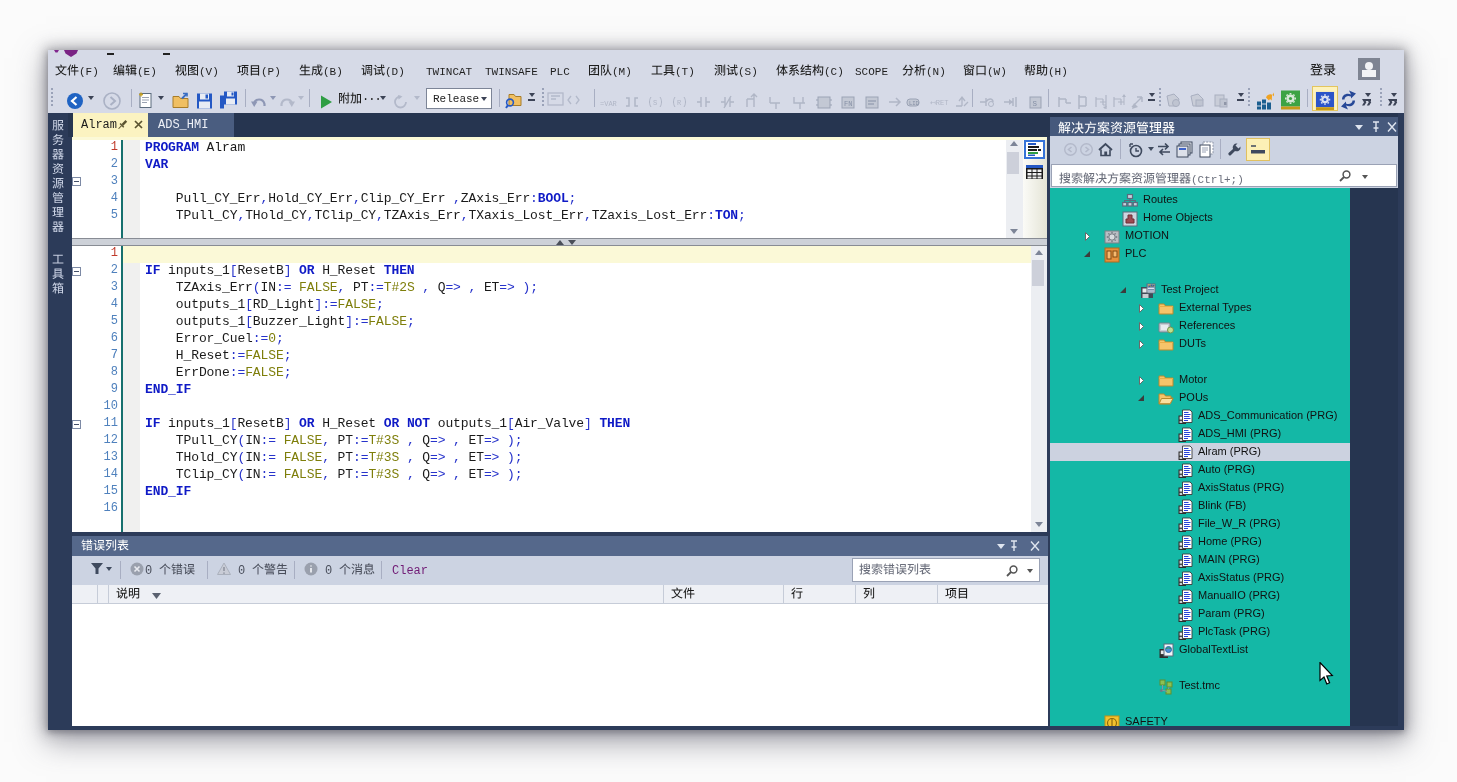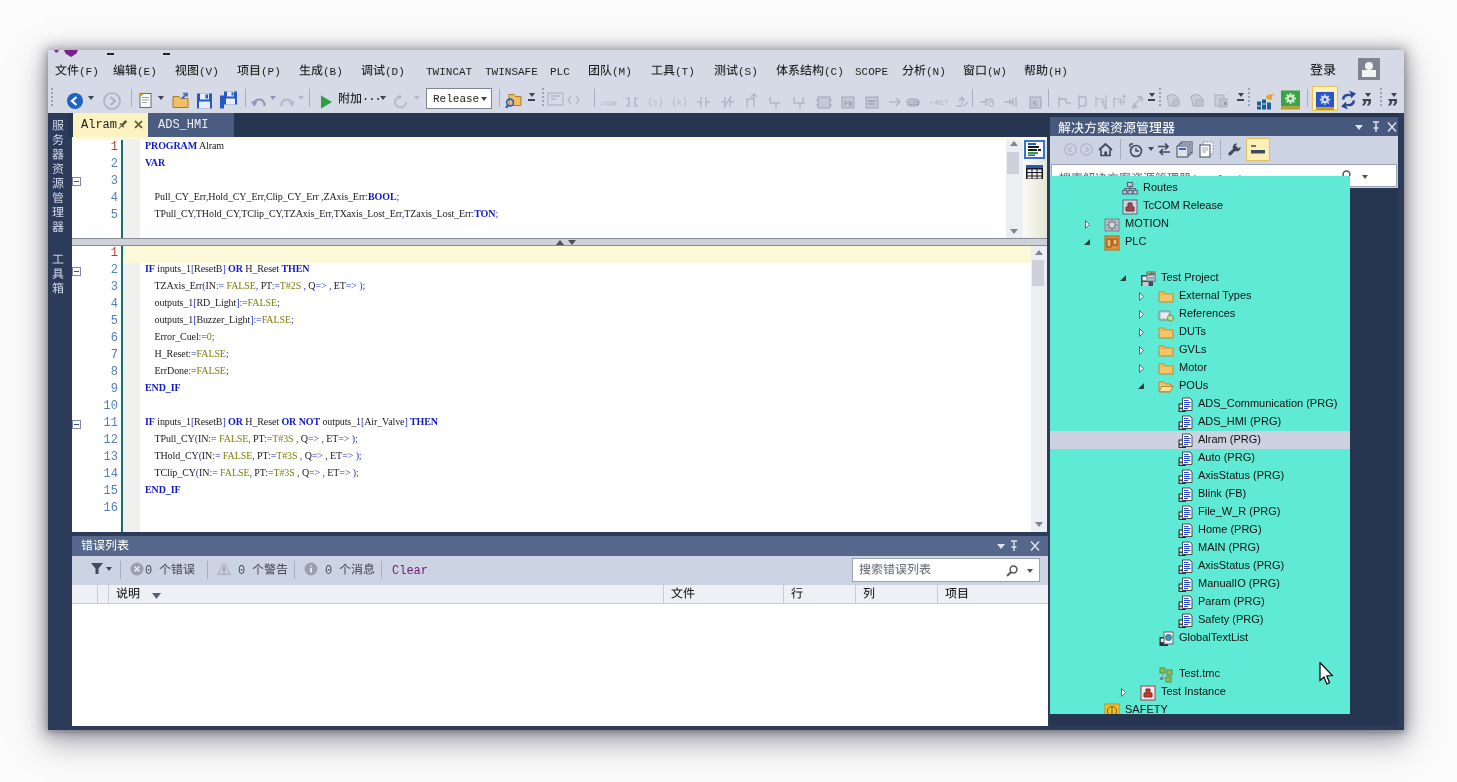--- a/index.html
+++ b/index.html
@@ -22,40 +22,40 @@
 #lstrip{position:absolute;left:0;top:63px;width:20px;height:613px;background:#2c3b59;color:#c8d0e2}
 
 #tabwell{position:absolute;left:20px;top:63px;width:982px;height:24px;background:#263550}
 .tab1{position:absolute;left:5px;top:0;width:75px;height:24px;background:#fbf3c1;color:#1c1c1c;font-family:"Liberation Mono",monospace;font-size:12px;line-height:24px;padding-left:8px}
 .tab2{position:absolute;left:80px;top:0;width:86px;height:24px;background:#4a5d80;color:#eef1f8;font-family:"Liberation Mono",monospace;font-size:12px;line-height:24px;padding-left:10px}
 #decl{position:absolute;left:24px;top:87px;width:934px;height:101px;background:#fff}
 #declsb{position:absolute;left:958px;top:87px;width:17px;height:101px;background:#eceef2}#decltg{position:absolute;left:975px;top:87px;width:24px;height:101px;background:linear-gradient(90deg,#fbfbf7,#e4e4d6)}
 #splitter{position:absolute;left:24px;top:188px;width:975px;height:8px;background:#cdd1d8;border-top:1px solid #888c94;border-bottom:1px solid #888c94}
 #body{position:absolute;left:24px;top:196px;width:959px;height:286px;background:#fff}
 #bodysb{position:absolute;left:983px;top:196px;width:16px;height:286px;background:#eceef2}
-.ed{font-family:Liberation Serif, serif;font-size:10px;letter-spacing:-0.1px;white-space:pre;color:#1a1a1a}
+.ed{font-family:Liberation Mono, monospace;font-size:13px;letter-spacing:-0.1px;white-space:pre;color:#1a1a1a}
 .ln{position:absolute;width:40px;text-align:right;color:#4f81bd;font-family:"Liberation Mono",monospace;font-size:12px}
 .lnc{color:#c03a2b}
 .gut{position:absolute;left:0;top:0;width:49px;height:100%;background:#fff}
 .tealline{position:absolute;left:49px;top:0;width:2px;height:100%;background:#17706e}
 .foldstrip{position:absolute;left:51px;top:0;width:17px;height:100%;background:#f0f0ef}
 .kw{font-weight:bold;color:#0f1ac6}
 .pu{color:#2733cb}
 .ct{color:#7e7e0a}
 .fold{position:absolute;left:0;width:9px;height:9px;background:#fff;border:1px solid #7d8aa5}
 .fold:before{content:"";position:absolute;left:1px;top:3px;width:5px;height:1px;background:#44506a}
 
 #elist{position:absolute;left:24px;top:486px;width:976px;height:190px;background:#fff}
 .ptitle{position:absolute;left:0;top:0;width:100%;height:20px;color:#fff}
 
 #rpanel{position:absolute;left:1002px;top:63px;width:348px;height:613px;background:#263550}
 #setitle{position:absolute;left:0;top:4px;width:348px;height:19px;background:#46597c;color:#fff}
 #setb{position:absolute;left:0;top:23px;width:348px;height:27px;background:#ccd3e2}
 #sesearch{position:absolute;left:0;top:50px;width:348px;height:25px;background:#ccd3e2}
-#tree{position:absolute;left:0;top:63px;width:300px;height:538px;background:#5eead4;overflow:hidden}
+#tree{position:absolute;left:0;top:75px;width:300px;height:538px;background:#14b8a6;overflow:hidden}
 .trow{position:absolute;left:0;width:334px;height:18px;font-family:"Liberation Sans",sans-serif;font-size:11px;color:#111;white-space:nowrap}
 .tlab{position:absolute;top:2px}
 .arr-c{position:absolute;top:4.5px;width:5px;height:9px}
 .arr-e{position:absolute;top:6px;width:0;height:0;border-left:6px solid transparent;border-bottom:6px solid #3c3c3c;}
 .ticon{position:absolute;top:1px;width:16px;height:16px}
 #treesb{position:absolute;left:334px;top:0px;width:14px;height:538px;background:#f0f1f4}
 .sbthumb{position:absolute;left:1px;width:12px;background:#cdd0da}
 .sbarr{width:0;height:0;position:absolute}
 
 .sau{border-left:4px solid transparent;border-right:4px solid transparent;border-bottom:5px solid #7d8597}
@@ -706,21 +706,21 @@
           </span>
           <span class="tlab" style="left:93px">Routes</span>
         </div>
     <div class="trow" style="top:21px;">
           <span style="left:72px;position:absolute;top:1px;width:16px;height:16px">
             <svg class="ticon" viewBox="0 0 16 16">
               <rect x="1" y="1" width="14" height="14" fill="#ccd4de" stroke="#5a6a7d"></rect>
               <path d="M4 12 L4 8 L6 8 L6 4 L10 4 L10 8 L12 8 L12 12 Z" fill="#9b4a52" stroke="#6e2e34"></path>
             </svg>
           </span>
-          <span class="tlab" style="left:93px">TcCOM Release</span>
+          <span class="tlab" style="left:93px">Home Objects</span>
         </div>
     <div class="trow" style="top:39px;text-decoration:underline;">
           <svg class="arr-c" style="left:35px" viewBox="0 0 5 9">
             <path d="M0.5 0.5 L4.5 4.5 L0.5 8.5 Z" fill="#fff" stroke="#6a6a6a"></path>
           </svg>
           <span style="left:54px;position:absolute;top:1px;width:16px;height:16px">
             <svg class="ticon" viewBox="0 0 16 16">
               <rect x="1" y="2" width="14" height="12" fill="#b9bec4" stroke="#7a8087"></rect>
               <circle cx="8" cy="8" r="3.2" fill="#d8dcdf" stroke="#6f767e"></circle>
               <g stroke="#6f767e" stroke-width="1.3">&nbsp;<path d="M8 4.2 L8 2.8 M8 11.8 L8 13.2 M4.2 8 L2.8 8 M11.8 8 L13.2 8 M5.4 5.4 L4.4 4.4 M10.6 10.6 L11.6 11.6 M10.6 5.4 L11.6 4.4 M5.4 10.6 L4.4 11.6"></path></g>
@@ -784,32 +784,20 @@
             <path d="M0.5 0.5 L4.5 4.5 L0.5 8.5 Z" fill="#fff" stroke="#6a6a6a"></path>
           </svg>
           <span style="left:108px;position:absolute;top:1px;width:16px;height:16px">
             <svg class="ticon" viewBox="0 0 16 16">
               <path d="M1 3 L6 3 L7.5 5 L15 5 L15 13 L1 13 Z" fill="#f5c46a" stroke="#b78a2e"></path>
               <path d="M1 5.5 L15 5.5" stroke="#e8ae47"></path>
             </svg>
           </span>
           <span class="tlab" style="left:129px">DUTs</span>
         </div>
-    <div class="trow" style="top:165px;">
-          <svg class="arr-c" style="left:89px" viewBox="0 0 5 9">
-            <path d="M0.5 0.5 L4.5 4.5 L0.5 8.5 Z" fill="#fff" stroke="#6a6a6a"></path>
-          </svg>
-          <span style="left:108px;position:absolute;top:1px;width:16px;height:16px">
-            <svg class="ticon" viewBox="0 0 16 16">
-              <path d="M1 3 L6 3 L7.5 5 L15 5 L15 13 L1 13 Z" fill="#f5c46a" stroke="#b78a2e"></path>
-              <path d="M1 5.5 L15 5.5" stroke="#e8ae47"></path>
-            </svg>
-          </span>
-          <span class="tlab" style="left:129px">GVLs</span>
-        </div>
     <div class="trow" style="top:183px;">
           <svg class="arr-c" style="left:89px" viewBox="0 0 5 9">
             <path d="M0.5 0.5 L4.5 4.5 L0.5 8.5 Z" fill="#fff" stroke="#6a6a6a"></path>
           </svg>
           <span style="left:108px;position:absolute;top:1px;width:16px;height:16px">
             <svg class="ticon" viewBox="0 0 16 16">
               <path d="M1 3 L6 3 L7.5 5 L15 5 L15 13 L1 13 Z" fill="#f5c46a" stroke="#b78a2e"></path>
               <path d="M1 5.5 L15 5.5" stroke="#e8ae47"></path>
             </svg>
           </span>
@@ -1050,21 +1038,21 @@
               <path d="M5.5 1 L13 1 L15 3 L15 13.5 L5.5 13.5 Z" fill="#fff" stroke="#3a3a3a" stroke-width="0.9"></path>
               <g fill="#2742d8">
                 <rect x="7" y="3" width="4.5" height="1"></rect>
                 <rect x="7" y="5" width="6.5" height="1"></rect>
                 <rect x="7" y="7" width="5.5" height="1"></rect>
                 <rect x="7" y="9" width="6.5" height="1"></rect>
                 <rect x="7" y="11" width="4" height="1"></rect>
               </g>
             </svg>
           </span>
-          <span class="tlab" style="left:148px">Safety (PRG)</span>
+          <span class="tlab" style="left:148px">PlcTask (PRG)</span>
         </div>
     <div class="trow" style="top:453px;">
           <span style="left:108px;position:absolute;top:1px;width:16px;height:16px">
             <svg class="ticon" viewBox="0 0 16 16">
               <rect x="1.5" y="6" width="8.5" height="9" fill="#2e2e2e"></rect>
               <rect x="2.8" y="7.5" width="5.8" height="3.6" fill="#e8eaec"></rect>
               <rect x="6" y="1" width="9" height="12" fill="#f2f5f8" stroke="#5b6b7d"></rect>
               <circle cx="10.5" cy="6.5" r="3" fill="#4a90d9" stroke="#2b6cb0"></circle>
               <path d="M8 6 C9 4.5 12 4.5 13 6" stroke="#2f9e44" fill="none"></path>
             </svg>
@@ -1075,32 +1063,20 @@
           <span style="left:108px;position:absolute;top:1px;width:16px;height:16px">
             <svg class="ticon" viewBox="0 0 16 16">
               <rect x="2" y="1" width="5" height="5" fill="#8cc153" stroke="#5e8f2e"></rect>
               <rect x="9" y="3" width="5" height="5" fill="#8cc153" stroke="#5e8f2e"></rect>
               <rect x="8" y="10" width="5" height="5" fill="#8cc153" stroke="#5e8f2e"></rect>
               <circle cx="3.5" cy="11.5" r="1.6" fill="#6b7a8a"></circle>
               <path d="M4 11 L9 12.5 M4.5 6 L4.5 10 M11 8 L10.5 10" stroke="#8a93a0" fill="none"></path>
             </svg>
           </span>
           <span class="tlab" style="left:129px">Test.tmc</span>
-        </div>
-    <div class="trow" style="top:507px;">
-          <svg class="arr-c" style="left:71px" viewBox="0 0 5 9">
-            <path d="M0.5 0.5 L4.5 4.5 L0.5 8.5 Z" fill="#fff" stroke="#6a6a6a"></path>
-          </svg>
-          <span style="left:90px;position:absolute;top:1px;width:16px;height:16px">
-            <svg class="ticon" viewBox="0 0 16 16">
-              <rect x="1" y="1" width="14" height="14" fill="#e8eef5" stroke="#b23a42"></rect>
-              <path d="M4 12 L4 8 L6 8 L6 4 L10 4 L10 8 L12 8 L12 12 Z" fill="#c0392b" stroke="#8e2a20"></path>
-            </svg>
-          </span>
-          <span class="tlab" style="left:111px">Test Instance</span>
         </div>
     <div class="trow" style="top:525px;">
           <span style="left:54px;position:absolute;top:1px;width:16px;height:16px">
             <svg class="ticon" viewBox="0 0 16 16">
               <rect x="1" y="1" width="14" height="14" fill="#f2c12e" stroke="#c29012"></rect>
               <circle cx="8" cy="8" r="4.5" fill="none" stroke="#8a6a0e" stroke-width="1.2"></circle>
               <path d="M8 3.5 L8 12.5" stroke="#8a6a0e" stroke-width="1.2"></path>
             </svg>
           </span>
           <span class="tlab" style="left:75px">SAFETY</span>

